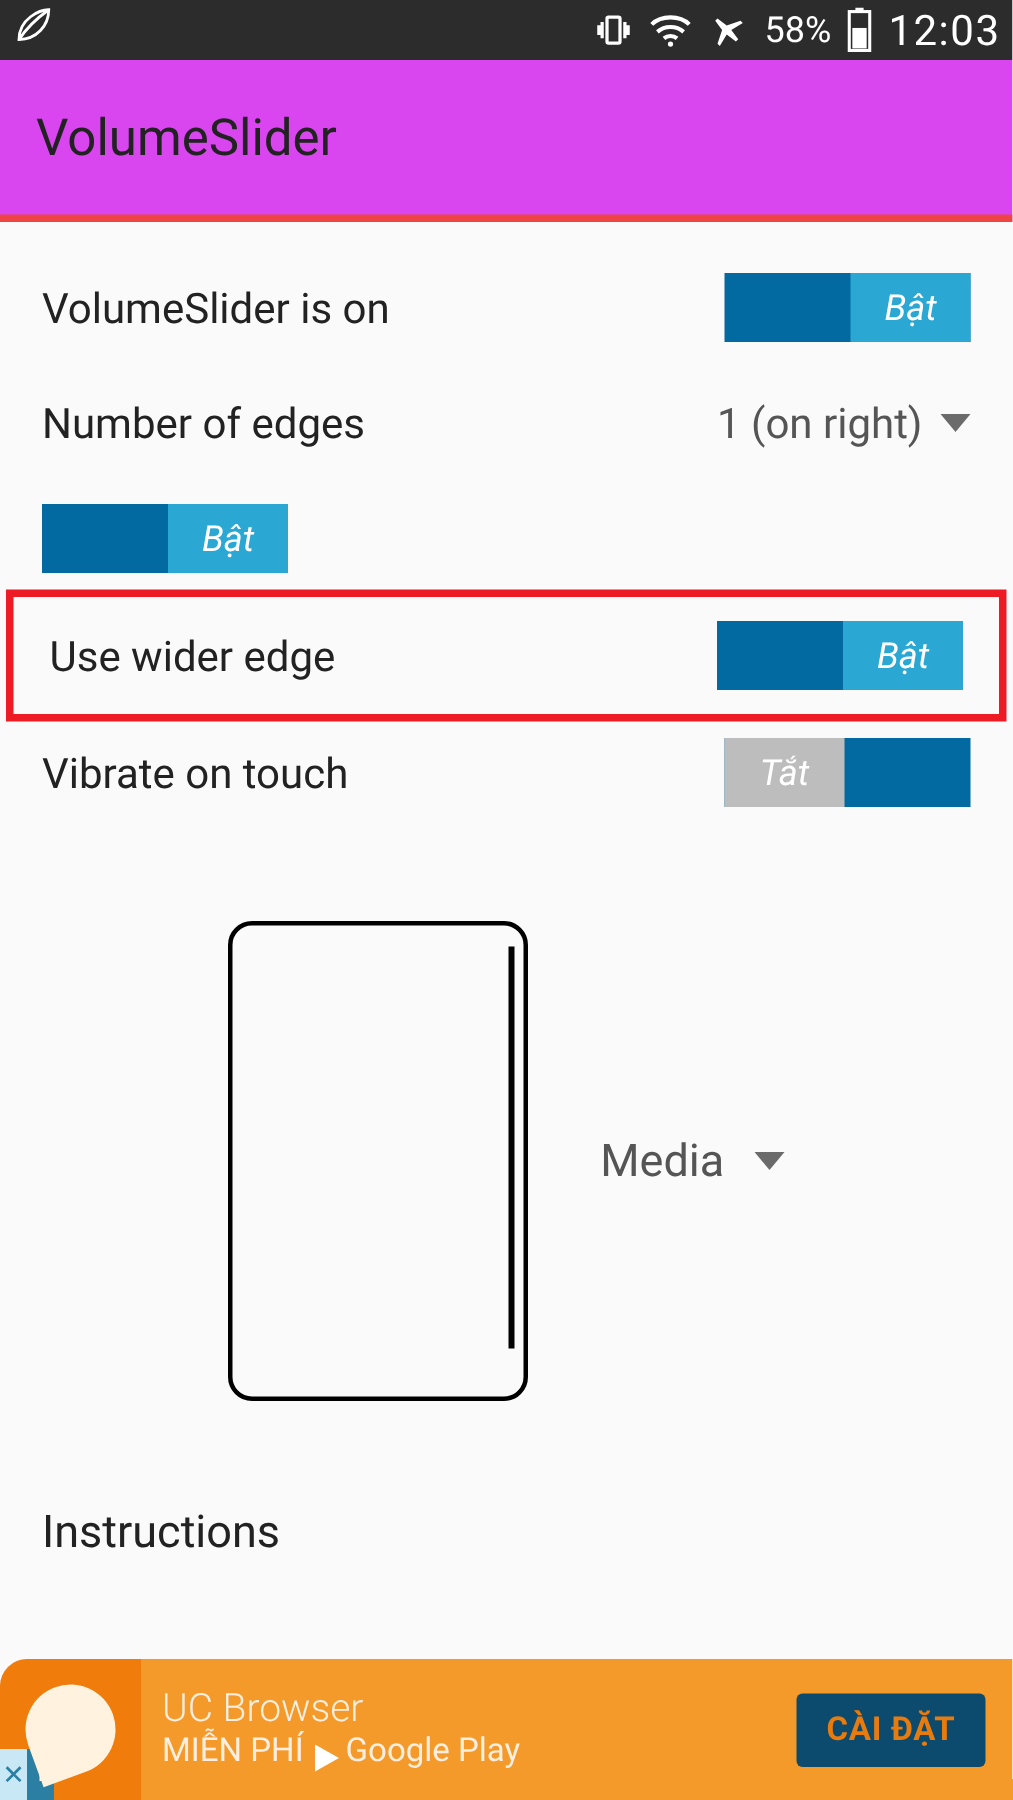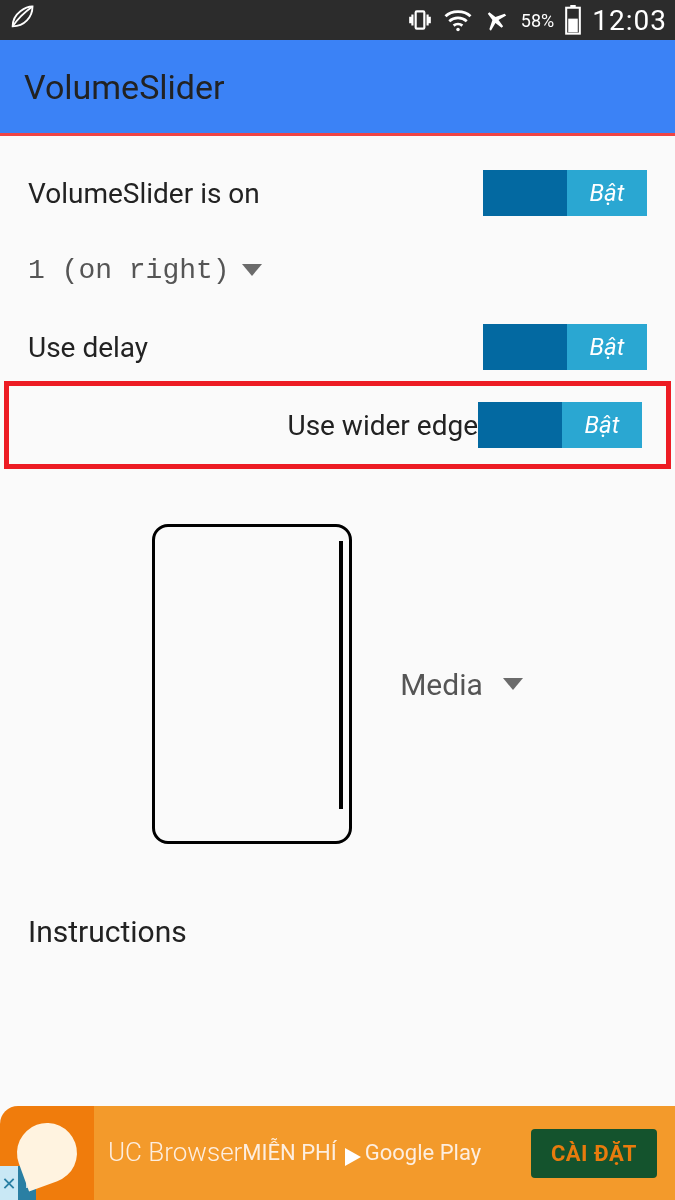--- a/index.html
+++ b/index.html
@@ -18,48 +18,47 @@
     color: #fff;
     display: flex;
     align-items: center;
     padding: 0 8px;
     font-size: 24px;
   }
   .status-bar .left { flex: 0 0 auto; }
   .status-bar .right { margin-left: auto; display: flex; align-items: center; gap: 10px; }
   .leaf-icon { width: 28px; height: 28px; }
   .status-icon { display: inline-flex; align-items: center; }
-  .battery-pct { font-size: 18px; }
+  .battery-pct { font-size: 24px; }
   .clock { font-size: 28px; font-weight: 400; letter-spacing: 1px; }
 
   
   .app-bar {
-    height: 96px;
-    background: #3b82f6;
-    border-bottom: 3px solid #ef4444;
+    height: 108px;
+    background: #d946ef;
+    border-bottom: 5px solid #ef4444;
     display: flex;
     align-items: center;
     padding: 0 24px;
   }
   .app-title { font-size: 34px; color: #222; }
 
   
   .settings { padding: 18px 0 0 0; }
   .row {
     display: flex;
     align-items: center;
     padding: 16px 28px;
     min-height: 76px;
   }
   .row .label { font-size: 28px; color: #222; flex: 1; }
   .row.highlight {
     border: 5px solid #ed1c24;
     margin: -5px 4px;
     padding: 16px 24px;
-    text-align: right;
   }
 
   
   .toggle {
     width: 164px;
     height: 46px;
     background: #0369a1;
     position: relative;
     display: flex;
     align-items: center;
@@ -79,21 +78,20 @@
   .toggle.on .knob { right: 0; background: #2aa7d2; }
   .toggle.off .knob { left: 0; background: #bdbdbd; }
 
   
   .dropdown {
     display: flex;
     align-items: center;
     gap: 12px;
     font-size: 28px;
     color: #555;
-    font-family: Liberation Mono, monospace;
   }
   .caret {
     width: 0; height: 0;
     border-left: 10px solid transparent;
     border-right: 10px solid transparent;
     border-top: 12px solid #6b6b6b;
   }
 
   
   .illustration-row {
@@ -154,33 +152,33 @@
     align-items: center;
     justify-content: center;
     margin-left: -36px;
   }
   .ad-squirrel {
     width: 60px; height: 60px;
     background: #fff3e0;
     border-radius: 50% 50% 50% 0;
     transform: rotate(-20deg);
   }
-  .ad-text { margin-left: 14px; display: flex; flex-direction: row; line-height: 1.15; }
+  .ad-text { margin-left: 14px; display: flex; flex-direction: column; line-height: 1.15; }
   .ad-title { font-size: 26px; font-weight: 300; color: #fdeee0; }
   .ad-sub { font-size: 22px; display: flex; align-items: center; gap: 8px; color: #fdeee0; }
   .gplay { display: inline-flex; align-items: flex-end; gap: 4px; }
   .gplay-tri {
     width: 0; height: 0;
     border-top: 9px solid transparent;
     border-bottom: 9px solid transparent;
     border-left: 16px solid #fff;
   }
   .ad-cta {
     margin-left: auto;
-    background: #14532d;
+    background: #0c4a6e;
     color: #e87b0d;
     font-size: 22px;
     font-weight: 700;
     padding: 12px 20px;
     border-radius: 4px;
     letter-spacing: 0.5px;
   }
   .ad-close {
     position: absolute;
     left: -36px;
@@ -253,40 +251,46 @@
 <div class="settings">
 
   <div class="row">
     <span class="label">VolumeSlider is on</span>
     <div class="toggle on">
       <div class="knob">Bật</div>
     </div>
   </div>
 
   <div class="row">
+    <span class="label">Number of edges</span>
     <div class="dropdown">
       <span>1 (on right)</span>
       <span class="caret"></span>
     </div>
   </div>
 
   <div class="row">
-    <span class="label">Use delay</span>
     <div class="toggle on">
       <div class="knob">Bật</div>
     </div>
   </div>
 
   <div class="row highlight">
     <span class="label">Use wider edge</span>
     <div class="toggle on">
       <div class="knob">Bật</div>
     </div>
   </div>
 
+  <div class="row">
+    <span class="label">Vibrate on touch</span>
+    <div class="toggle off">
+      <div class="knob">Tắt</div>
+    </div>
+  </div>
 
   <div class="illustration-row">
     <div class="phone-box">
       <div class="phone-edge"></div>
     </div>
     <div class="media-drop">
       <span>Media</span>
       <span class="caret"></span>
     </div>
   </div>

